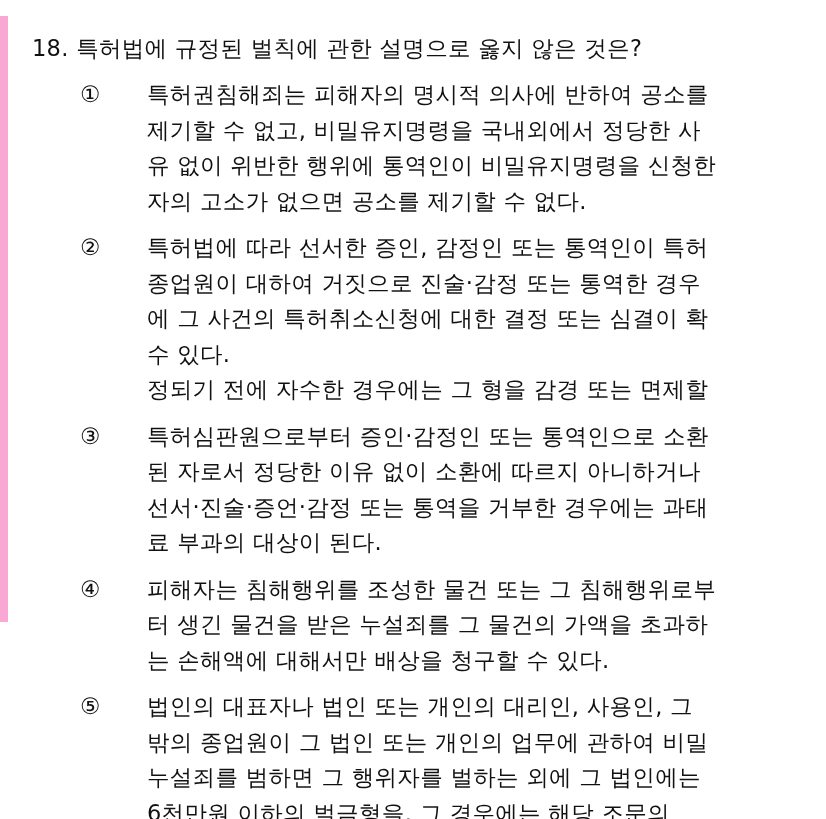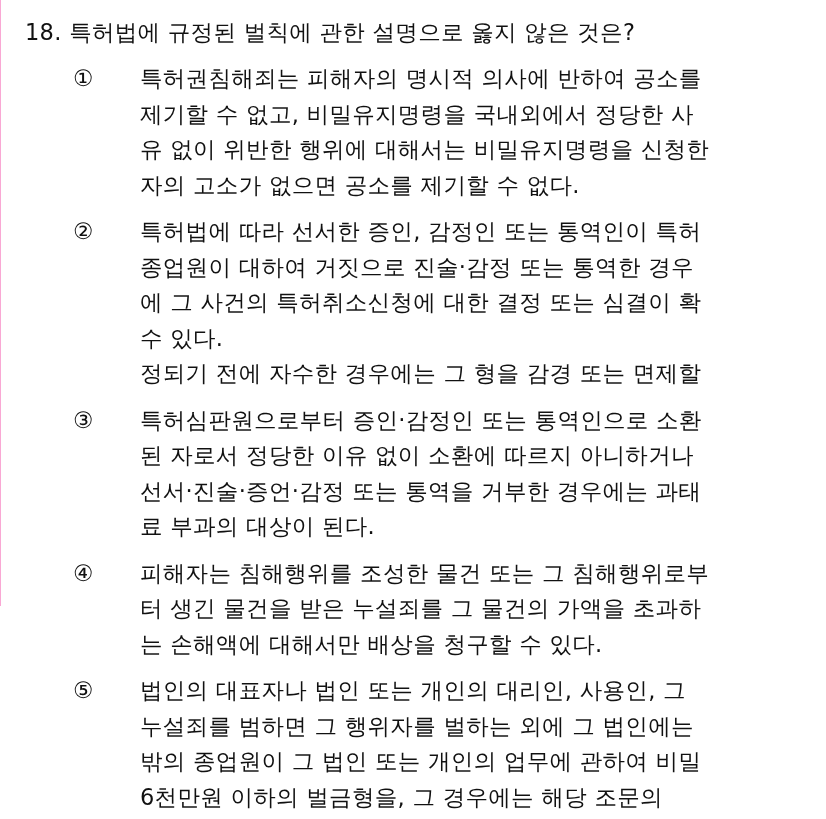--- a/index.html
+++ b/index.html
@@ -11,24 +11,24 @@
     width: 826px;
     height: 819px;
     overflow: hidden;
     position: relative;
     font-family: "DejaVu Sans", "Liberation Sans", sans-serif;
     color: #111111;
   }
   .page {
     position: absolute;
     left: 0;
-    top: 0;
+    top: 16px;
     width: 826px;
     height: 606px;
-    border-left: 1px solid #f9a8d4;
+    border-left: 8px solid #f9a8d4;
     box-sizing: border-box;
   }
   .question {
     position: absolute;
     left: 24px;
     top: 14px;
     width: 780px;
     font-size: 22.5px;
     line-height: 36px;
     white-space: nowrap;
@@ -66,21 +66,21 @@
 
 <div class="page">
   <div class="question">18. 특허법에 규정된 벌칙에 관한 설명으로 옳지 않은 것은?</div>
 
   <div class="choices">
 
     <div class="choice">
       <span class="choice-num">①</span>
       <span class="line">특허권침해죄는 피해자의 명시적 의사에 반하여 공소를</span>
       <span class="line">제기할 수 없고, 비밀유지명령을 국내외에서 정당한 사</span>
-      <span class="line">유 없이 위반한 행위에 대해서는 비밀유지명령을 신청한</span>
+      <span class="line">유 없이 위반한 행위에 통역인이 비밀유지명령을 신청한</span>
       <span class="line">자의 고소가 없으면 공소를 제기할 수 없다.</span>
     </div>
 
     <div class="choice">
       <span class="choice-num">②</span>
       <span class="line">특허법에 따라 선서한 증인, 감정인 또는 통역인이 특허</span>
       <span class="line">종업원이 대하여 거짓으로 진술·감정 또는 통역한 경우</span>
       <span class="line">에 그 사건의 특허취소신청에 대한 결정 또는 심결이 확</span>
       <span class="line">수 있다.</span>
       <span class="line">정되기 전에 자수한 경우에는 그 형을 감경 또는 면제할</span>
@@ -97,21 +97,21 @@
     <div class="choice">
       <span class="choice-num">④</span>
       <span class="line">피해자는 침해행위를 조성한 물건 또는 그 침해행위로부</span>
       <span class="line">터 생긴 물건을 받은 누설죄를 그 물건의 가액을 초과하</span>
       <span class="line">는 손해액에 대해서만 배상을 청구할 수 있다.</span>
     </div>
 
     <div class="choice">
       <span class="choice-num">⑤</span>
       <span class="line">법인의 대표자나 법인 또는 개인의 대리인, 사용인, 그</span>
+      <span class="line">밖의 종업원이 그 법인 또는 개인의 업무에 관하여 비밀</span>
       <span class="line">누설죄를 범하면 그 행위자를 벌하는 외에 그 법인에는</span>
-      <span class="line">밖의 종업원이 그 법인 또는 개인의 업무에 관하여 비밀</span>
       <span class="line">6천만원 이하의 벌금형을, 그 경우에는 해당 조문의</span>
       <span class="line">벌금형을 과(科)한다. 다만, 법인 또는 개인이 그 위반행</span>
 
     </div>
 
   </div>
 </div>
 
 </body></html>

